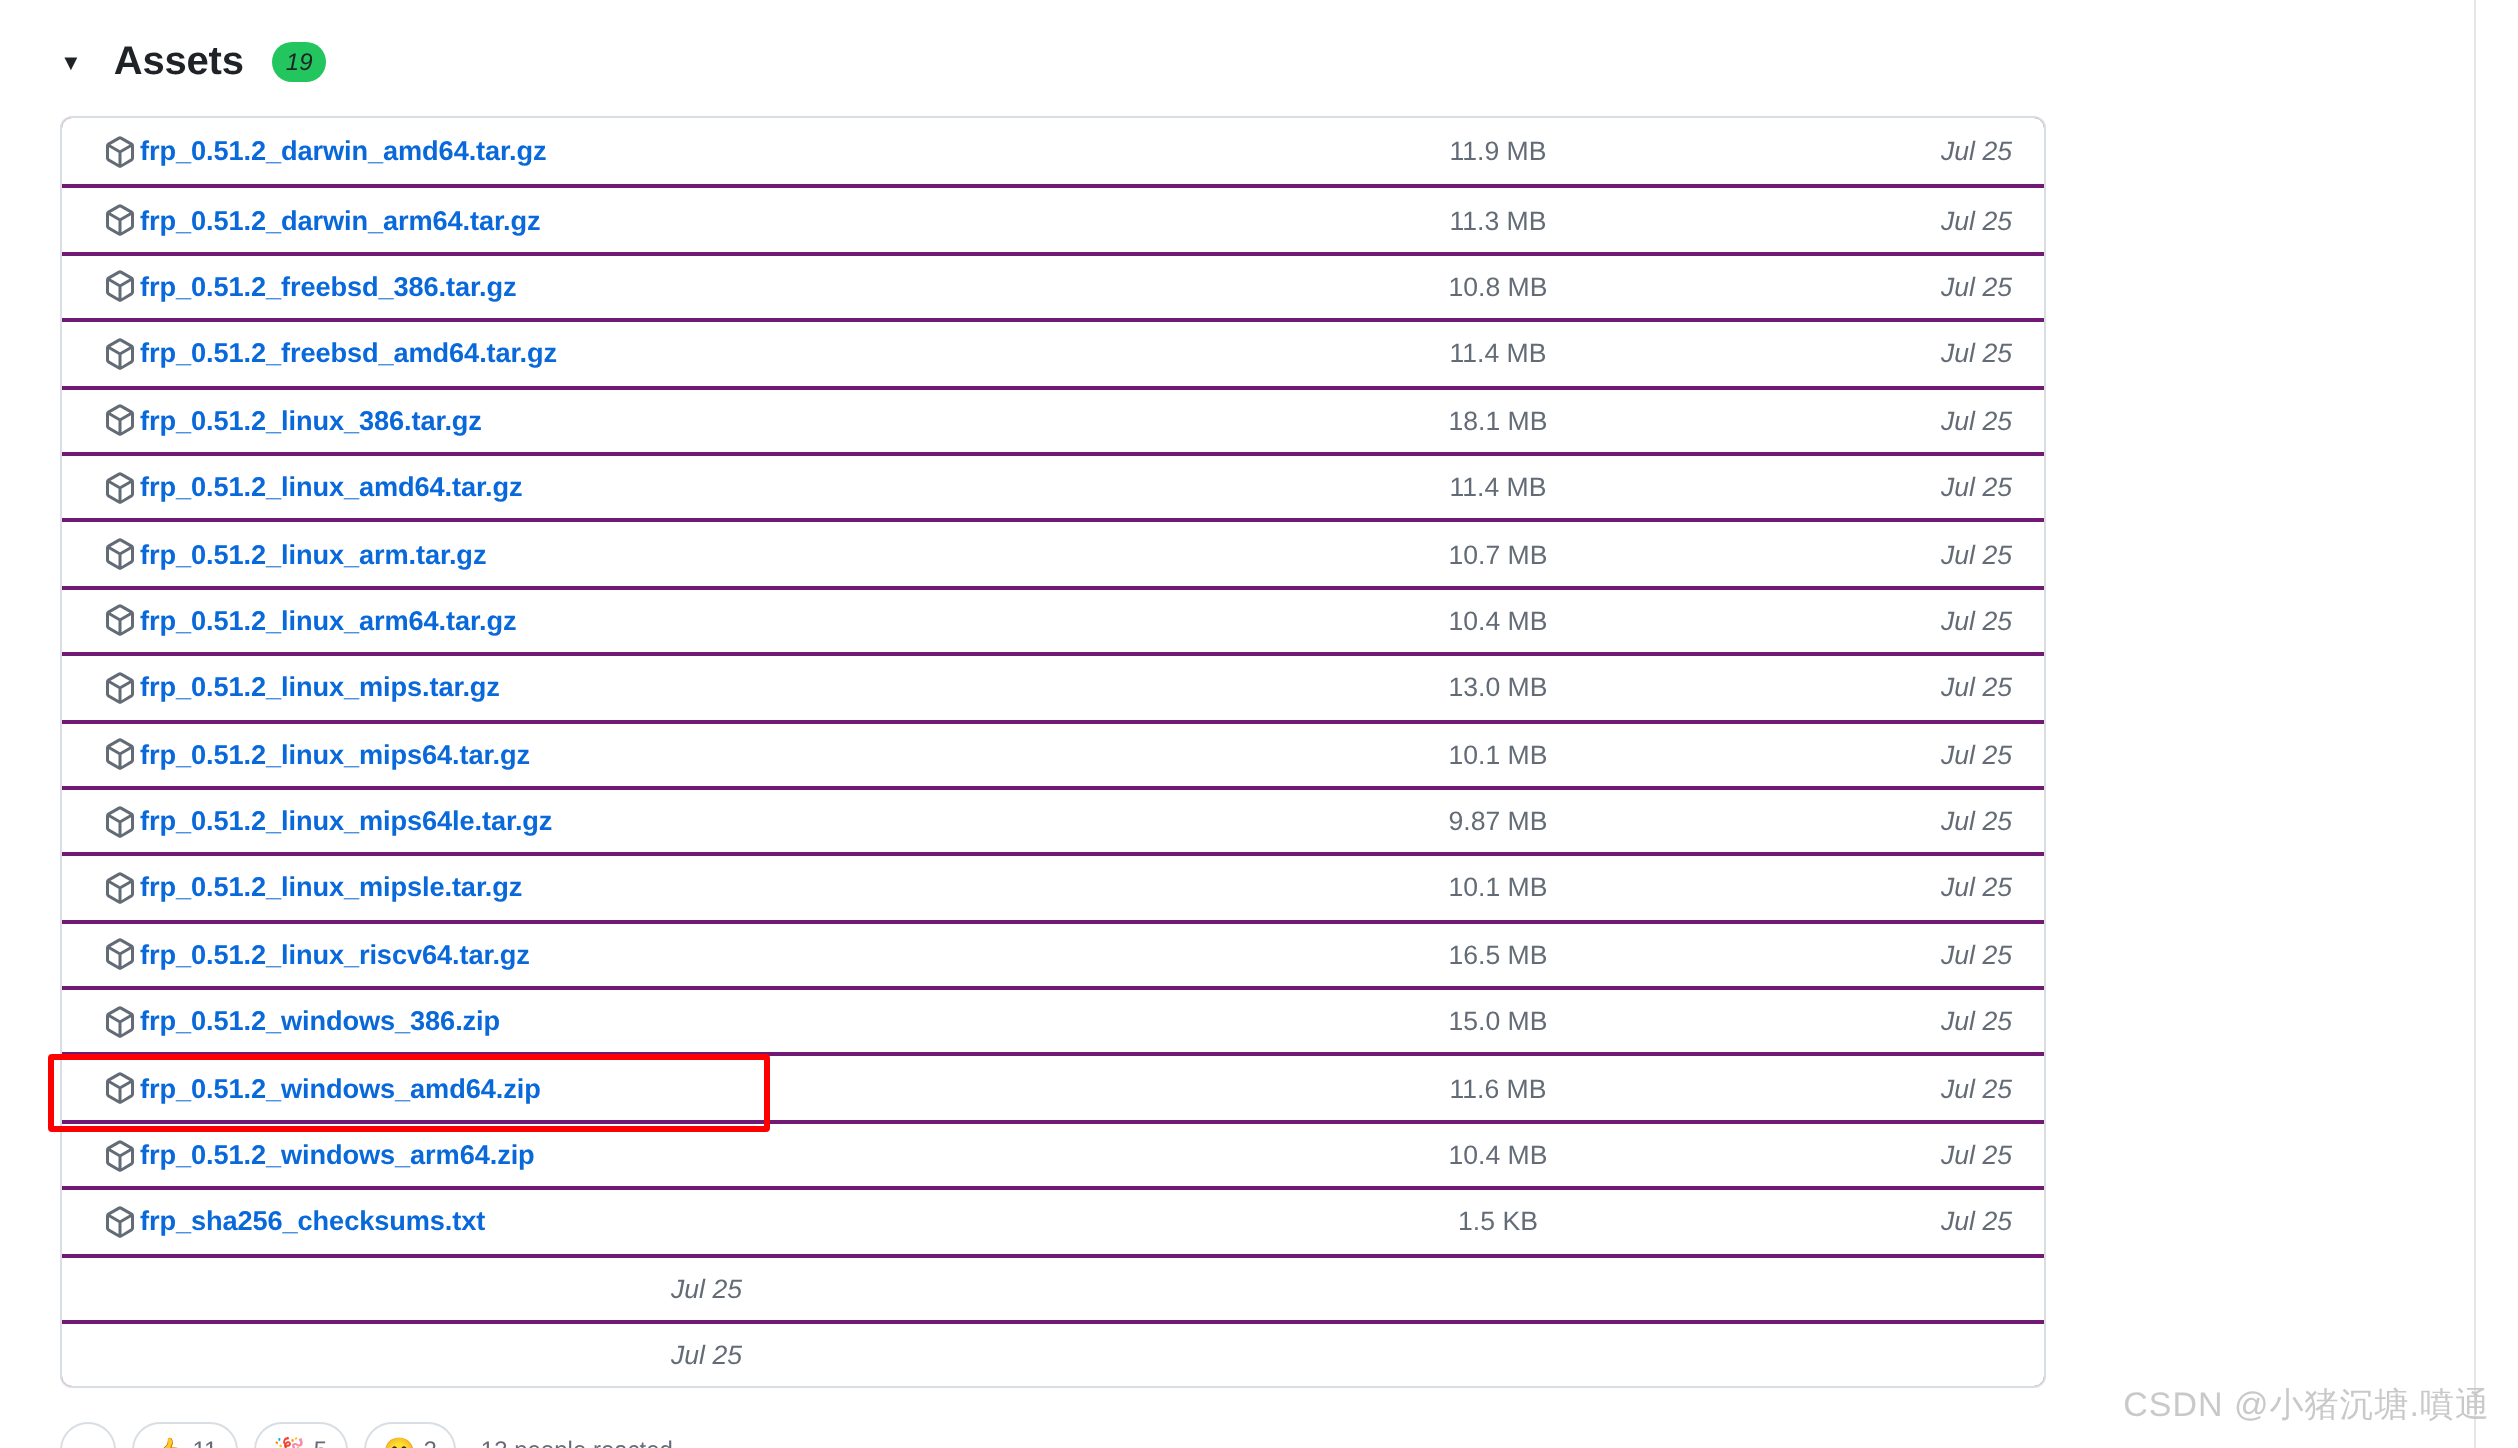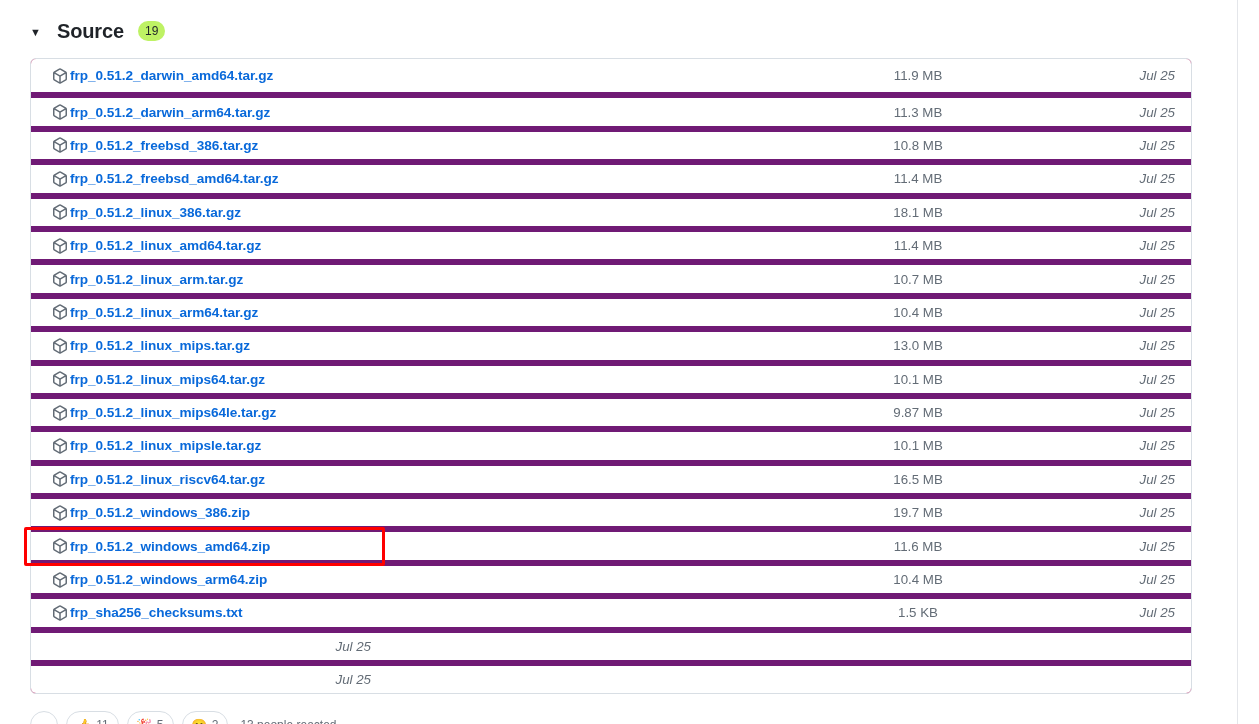--- a/index.html
+++ b/index.html
@@ -39,43 +39,44 @@
     letter-spacing: -0.1px;
   }
   .assets-count {
     display: inline-flex;
     align-items: center;
     justify-content: center;
     min-width: 26px;
     height: 20px;
     padding: 0 7px;
     border-radius: 10px;
-    background: #bef264;
+    background: #22c55e;
     color: #1f2328;
     font-size: 12px;
     line-height: 1;
     font-weight: 500;
+    font-style: italic;
   }
 
   
   .assets-box {
     position: absolute;
     left: 30px; top: 58px;
-    width: 1162px;
+    width: 993px;
     border: 1px solid #d8dee4;
     border-radius: 6px;
     background: #be185d;
     overflow: hidden;
   }
   .asset-row {
     display: flex;
     align-items: center;
     height: 33.4px;
     padding: 0 16px 0 20px;
-    border-top: 6px solid #701a75;
+    border-top: 2px solid #701a75;
     background: #ffffff;
   }
   .asset-row:first-child { border-top: none; }
 
   .asset-name-cell {
     flex: 1 1 auto;
     display: flex;
     align-items: center;
     gap: 0px;
     min-width: 0;
@@ -183,21 +184,21 @@
     margin-left: 4px;
   }
 </style>
 </head>
 <body>
 
 <div id="page">
 
   <div class="assets-header">
     <span class="disclosure-tri">▼</span>
-    <span class="assets-title">Source</span>
+    <span class="assets-title">Assets</span>
     <span class="assets-count">19</span>
   </div>
 
   <div class="assets-box" id="assets-box">
       <div class="asset-row">
         <div class="asset-name-cell">
           <span class="asset-icon">
             <svg width="16" height="16" viewBox="0 0 16 16" fill="currentColor" aria-hidden="true">
               <path d="M8.878.392a1.75 1.75 0 0 0-1.756 0l-5.25 3.045A1.75 1.75 0 0 0 1 4.951v6.098c0 .624.332 1.2.872 1.514l5.25 3.045a1.75 1.75 0 0 0 1.756 0l5.25-3.045c.54-.313.872-.89.872-1.514V4.951c0-.624-.332-1.2-.872-1.514ZM7.875 1.69a.248.248 0 0 1 .25 0l4.63 2.685L8 7.133 3.245 4.375Zm-5.375 9.36V5.677l4.75 2.755v5.516l-4.495-2.606a.25.25 0 0 1-.125-.216Zm6.25 3.017V8.432l4.75-2.755v5.372a.25.25 0 0 1-.125.216Z"></path>
             </svg>
@@ -353,21 +354,21 @@
       </div>
       <div class="asset-row">
         <div class="asset-name-cell">
           <span class="asset-icon">
             <svg width="16" height="16" viewBox="0 0 16 16" fill="currentColor" aria-hidden="true">
               <path d="M8.878.392a1.75 1.75 0 0 0-1.756 0l-5.25 3.045A1.75 1.75 0 0 0 1 4.951v6.098c0 .624.332 1.2.872 1.514l5.25 3.045a1.75 1.75 0 0 0 1.756 0l5.25-3.045c.54-.313.872-.89.872-1.514V4.951c0-.624-.332-1.2-.872-1.514ZM7.875 1.69a.248.248 0 0 1 .25 0l4.63 2.685L8 7.133 3.245 4.375Zm-5.375 9.36V5.677l4.75 2.755v5.516l-4.495-2.606a.25.25 0 0 1-.125-.216Zm6.25 3.017V8.432l4.75-2.755v5.372a.25.25 0 0 1-.125.216Z"></path>
             </svg>
           </span>
           <a class="asset-link" href="#"><span>frp_0.51.2_windows_386.zip</span></a>
         </div>
-        <div class="asset-size">19.7 MB</div>
+        <div class="asset-size">15.0 MB</div>
         <div class="asset-date">Jul 25</div>
       </div>
       <div class="asset-row">
         <div class="asset-name-cell">
           <span class="asset-icon">
             <svg width="16" height="16" viewBox="0 0 16 16" fill="currentColor" aria-hidden="true">
               <path d="M8.878.392a1.75 1.75 0 0 0-1.756 0l-5.25 3.045A1.75 1.75 0 0 0 1 4.951v6.098c0 .624.332 1.2.872 1.514l5.25 3.045a1.75 1.75 0 0 0 1.756 0l5.25-3.045c.54-.313.872-.89.872-1.514V4.951c0-.624-.332-1.2-.872-1.514ZM7.875 1.69a.248.248 0 0 1 .25 0l4.63 2.685L8 7.133 3.245 4.375Zm-5.375 9.36V5.677l4.75 2.755v5.516l-4.495-2.606a.25.25 0 0 1-.125-.216Zm6.25 3.017V8.432l4.75-2.755v5.372a.25.25 0 0 1-.125.216Z"></path>
             </svg>
           </span>
           <a class="asset-link" href="#"><span>frp_0.51.2_windows_amd64.zip</span></a>
@@ -423,13 +424,14 @@
       </div>
       <div class="reaction-pill">
         <span class="reaction-emoji">😄</span>
         <span class="reaction-count">2</span>
       </div>
       <span class="reaction-text">13 people reacted</span>
     </div>
 
   <div class="page-rule"></div>
 
+  <div class="watermark">CSDN @小猪沉塘.噴通</div>
 </div>
 
 </body></html>

